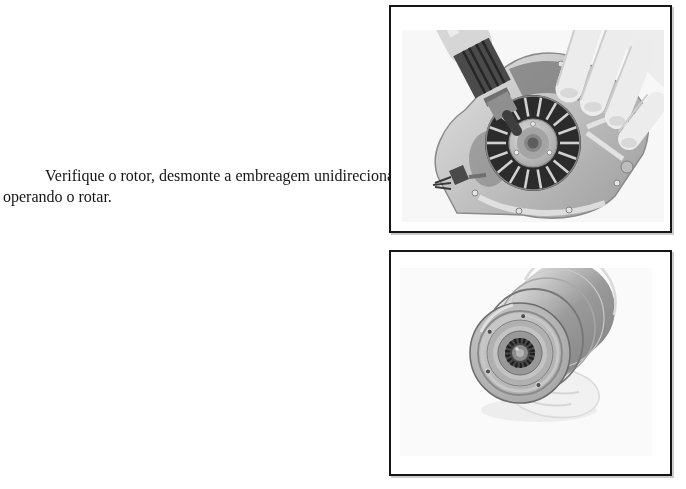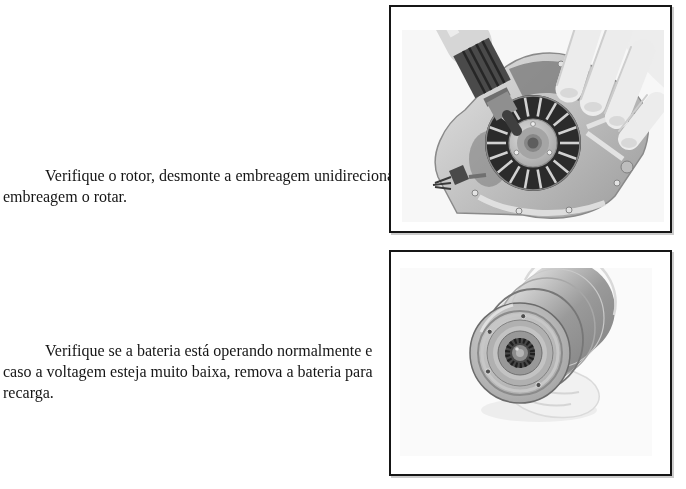--- a/index.html
+++ b/index.html
@@ -26,28 +26,23 @@
   #figure-clutch { top:250px; height:226px; }
   .figure-frame svg { display:block; }
 </style>
 </head>
 <body>
 
 <div class="page">
 
   <div class="para" id="para-rotor">
     <div class="line first">Verifique o rotor, desmonte a embreagem unidirecional,</div>
-    <div class="line">embreagem o rotar.</div>
+    <div class="line">operando o rotar.</div>
   </div>
 
-  <div class="para" id="para-bateria">
-    <div class="line first">Verifique se a bateria está operando normalmente e</div>
-    <div class="line">caso a voltagem esteja muito baixa, remova a bateria para</div>
-    <div class="line">recarga.</div>
-  </div>
 
   <div class="figure-frame" id="figure-rotor">
     <svg width="279" height="224" viewBox="0 0 279 224" xmlns="http://www.w3.org/2000/svg">
       <defs>
         <clipPath id="ph1">
             <rect x="11" y="23" width="262" height="192"></rect>
           </clipPath>
         <linearGradient id="covGrad" x1="80" y1="60" x2="220" y2="210" gradientUnits="userSpaceOnUse">
           <stop offset="0" stop-color="#dadada"></stop>
             <stop offset="1" stop-color="#a3a3a3"></stop>

